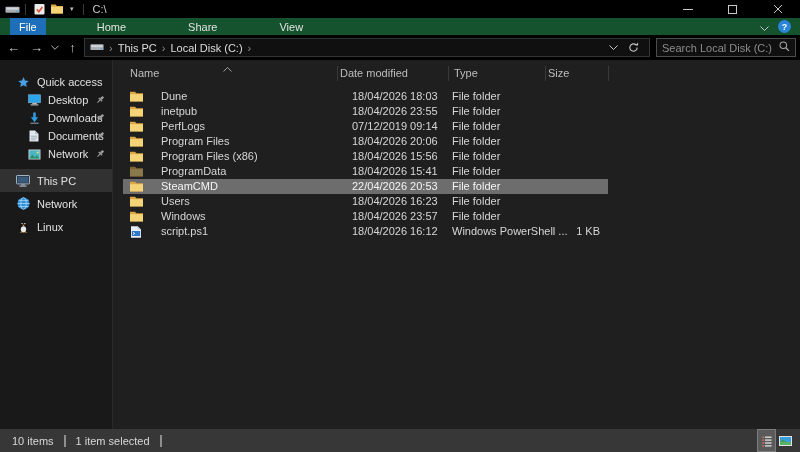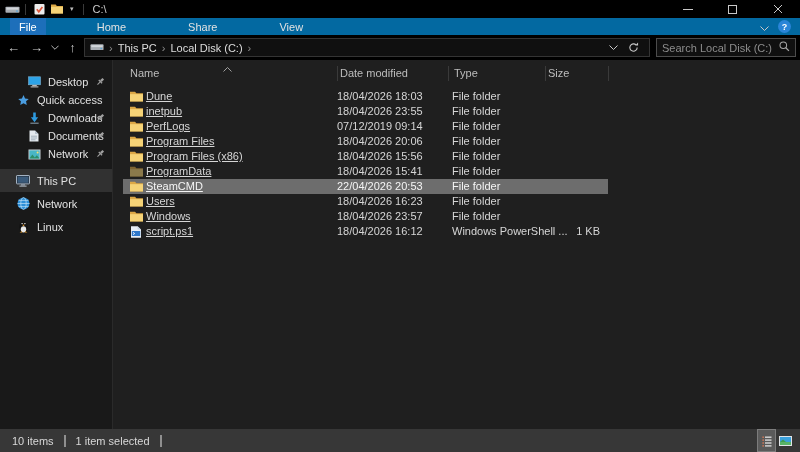--- a/index.html
+++ b/index.html
@@ -16,21 +16,21 @@
   .tb-sep { width:1px; height:11px; background:#3a3a3a; margin:0 5px; }
   .qat-btn { background:none; border:none; padding:0 3px; display:flex; align-items:center; }
   .qat-caret { color:#bdbdbd; font-size:7px; padding:0 4px; }
   .tb-title { color:#cccccc; margin-left:4px; font-size:11px; }
   .caption { margin-left:auto; display:flex; height:100%; }
   .cap-btn { width:45px; height:100%; display:flex; align-items:center; justify-content:center; }
   .min-glyph { width:10px; height:1px; background:#c8c8c8; display:block; }
   .max-glyph { width:9px; height:9px; border:1px solid #c8c8c8; display:block; }
 
   
-  .tabsrow { height:17px; background:#0369a1; display:flex; align-items:stretch; flex:0 0 auto; }
+  .tabsrow { height:17px; background:#14532d; display:flex; align-items:stretch; flex:0 0 auto; }
   .tab { display:flex; align-items:center; padding:0 11px; color:#e2e2e2; font-size:11px;margin-left:40px; }
   .tab.active { background:#1d6fba; color:#fff; margin-left:10px; padding:0 9px; }
   .ribbon-right { margin-left:auto; display:flex; align-items:center; gap:9px; margin-right:9px; }
   .help-btn { width:13px; height:13px; border-radius:50%; background:#2a85d8; color:#fff;
               font-size:9px; font-weight:bold; display:flex; align-items:center; justify-content:center; }
 
   
   .navbar { height:25px; background:#000; display:flex; align-items:center; flex:0 0 auto; }
   .nav-btn { width:13px; text-align:center; color:#cfcfcf; font-size:13px; line-height:25px; }
   .nav-back { margin-left:7px; }
@@ -67,22 +67,22 @@
   .ch-name { left:17px; }  .ch-date { left:227px; }  .ch-type { left:341px; }  .ch-size { left:435px; }
   .sort-caret { position:absolute; left:110px; top:0; }
   .ch-sep { position:absolute; top:4px; width:1px; height:15px; background:#3a3a3a; }
   .s1{left:224px;} .s2{left:335px;} .s3{left:432px;} .s4{left:495px;}
 
   .rows { position:absolute; top:29px; left:10px; }
   .row { height:15px; width:485px; position:relative; color:#d6d6d6; }
   .row.selected { background:#6d6d6d; color:#f5f5f5; }
   .cell { position:absolute; top:0; line-height:15px; white-space:nowrap; }
   .c-icon { left:7px; top:2px; display:flex; }
-  .c-name { left:23px;text-decoration:underline; }
-  .c-date { left:214px; }
+  .c-name { left:38px; }
+  .c-date { left:229px; }
   .c-type { left:329px; }
   .c-size { left:415px; width:62px; text-align:right; }
   .dim { opacity:.5; }
 
   
   .statusbar { height:23px; background:#373737; display:flex; align-items:center;
                padding-left:12px; color:#d8d8d8; flex:0 0 auto; }
   .sb-sep { width:2px; height:12px; background:#8f8f8f; margin:0 10px; }
   .view-btns { margin-left:auto; display:flex; margin-right:5px; height:100%; }
   .vbtn { width:19px; display:flex; align-items:center; justify-content:center; }
@@ -212,42 +212,42 @@
           <circle cx="4.7" cy="4.7" r="3.6" stroke="#a8a8a8" stroke-width="1.1" fill="none"></circle>
           <path d="M7.4 7.4l3.4 3.4" stroke="#a8a8a8" stroke-width="1.4"></path>
         </svg>
       </span>
     </div>
   </div>
 
   <div class="main">
 
     <div class="sidebar">
+      <div class="side-item">
+        <span class="sicon">
+          <svg width="13" height="13" viewBox="0 0 24 24">
+              <path fill="#4a9de0" d="M12 2l2.9 6.2 6.8.8-5 4.6 1.3 6.7-6-3.4-6 3.4 1.3-6.7-5-4.6 6.8-.8z"></path>
+            </svg>
+        </span>
+        <span class="lbl">Quick access</span>
+      </div>
       <div class="side-item child">
         <span class="sicon">
           <svg width="13" height="12" viewBox="0 0 13 12">
             <rect x="0.5" y="0.8" width="12" height="8" fill="#2da3e8" stroke="#7fb4d6" stroke-width="0.6"></rect>
             <rect x="4.2" y="9" width="4.6" height="1.2" fill="#b9b9b9"></rect>
             <rect x="2.6" y="10.4" width="7.8" height="1" fill="#cfcfcf"></rect>
           </svg>
         </span>
         <span class="lbl">Desktop</span>
         <span class="pin">
             <svg width="10" height="10">
               <use href="#sym-pin"></use>
             </svg>
           </span>
-      </div>
-      <div class="side-item">
-        <span class="sicon">
-          <svg width="13" height="13" viewBox="0 0 24 24">
-              <path fill="#4a9de0" d="M12 2l2.9 6.2 6.8.8-5 4.6 1.3 6.7-6-3.4-6 3.4 1.3-6.7-5-4.6 6.8-.8z"></path>
-            </svg>
-        </span>
-        <span class="lbl">Quick access</span>
       </div>
       <div class="side-item child">
         <span class="sicon">
           <svg width="11" height="12" viewBox="0 0 12 13">
               <path fill="#2d9ae0" d="M4.6 0.5h2.8v5.3H10L6 11 2 5.8h2.6z"></path>
               <rect x="1.5" y="11.6" width="9" height="1.1" fill="#8fa3b3"></rect>
             </svg>
         </span>
         <span class="lbl">Downloads</span>
         <span class="pin">

